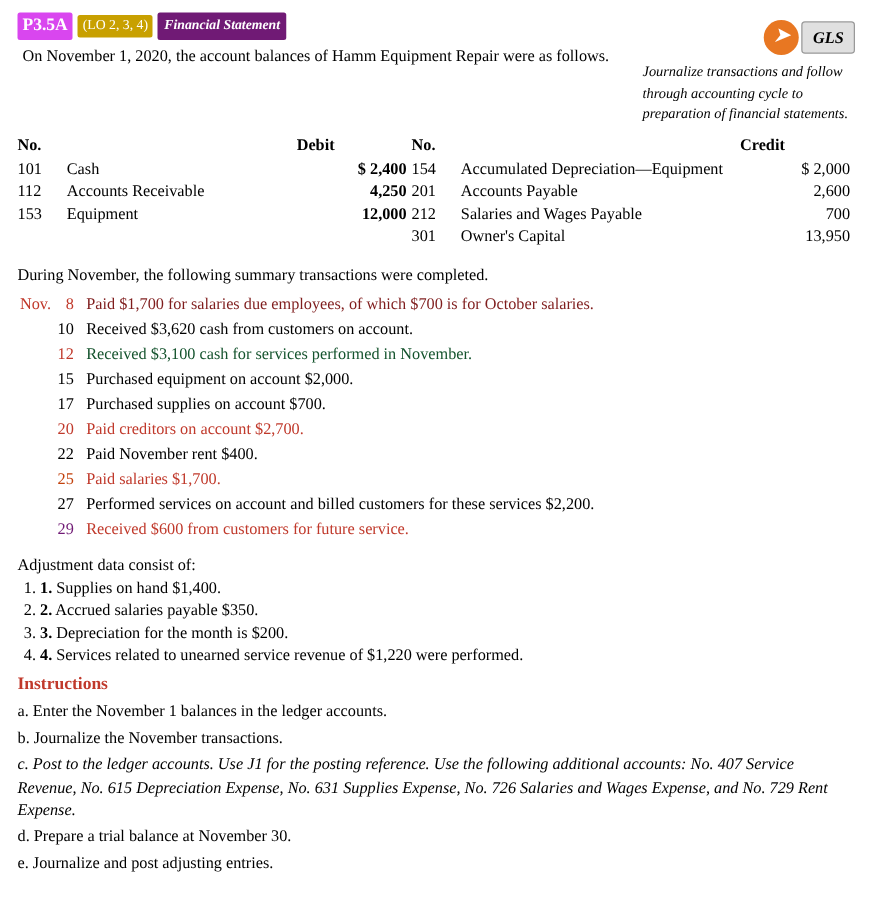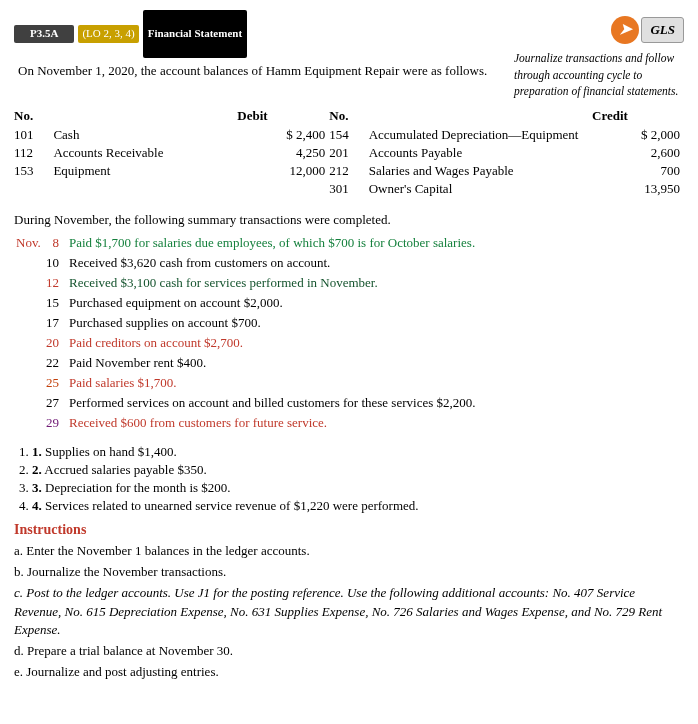--- a/index.html
+++ b/index.html
@@ -30,41 +30,42 @@
       padding-left: 10px;
       line-height: 1.45;
     }
     .badge-row {
       display: flex;
       align-items: center;
       gap: 4px;
       flex-wrap: wrap;
     }
     .badge-p35a {
-      background: #404040;
-      color: #fff;
-      font-weight: bold;
-      font-size: 11px;
-      padding: 1px 16px;
+      background: #d946ef;
+      color: #fff;
+      font-weight: bold;
+      font-size: 14px;
+      padding: 1px 4px;
       border-radius: 2px;
     }
     .badge-lo {
       background: #c8a000;
       color: #fff;
       font-size: 11px;
       padding: 1px 4px;
       border-radius: 2px;
     }
     .badge-fs {
-      background: #000000;
+      background: #701a75;
       color: #fff;
       font-size: 11px;
-      padding: 16px 5px;
+      padding: 3px 5px;
       border-radius: 2px;
       font-weight: bold;
+      font-style: italic;
     }
     .header-text {
       font-size: 13px;
       margin-left: 4px;
     }
     .gls-btn {
       display: flex;
       align-items: center;
       gap: 0;
       margin-top: 6px;
@@ -101,21 +102,21 @@
       font-weight: bold;
       text-align: left;
       padding: 0 4px 2px 0;
     }
     table.trial-balance td {
       padding: 1px 4px 1px 0;
       vertical-align: top;
     }
     .col-no { width: 30px; }
     .col-desc { width: 140px; }
-    .col-debit { width: 70px; text-align: right; }
+    .col-debit { width: 70px; text-align: right; font-weight: bold; }
     .col-no2 { width: 30px; padding-left: 20px; }
     .col-desc2 { width: 170px; }
     .col-credit { width: 70px; text-align: right; }
     .transactions-header { margin: 10px 0 4px 0; font-size: 13px; }
     .nov-table { width: 100%; font-size: 13px; }
     .nov-table td { vertical-align: top; padding: 1px 0; }
     .nov-col-month { width: 28px; }
     .nov-col-day { width: 20px; }
     .nov-col-text { }
     .adj-section { margin: 10px 0 6px 0; font-size: 13px; }
@@ -198,21 +199,21 @@
       </tbody>
   </table>
 
   <p class="transactions-header" style="margin-top:14px;">During November, the following summary transactions were completed.</p>
 
   <table class="nov-table">
     <tbody id="transactions-body">
         <tr>
     <td class="nov-col-month" style="color:#c0392b;">Nov.</td>
     <td class="nov-col-day" style="color:#c0392b;; text-align:right; padding-right:8px;">8</td>
-    <td class="nov-col-text" style="color:#15803d;">Paid $1,700 for salaries due employees, of which $700 is for October salaries.</td>
+    <td class="nov-col-text" style="color:#7f1d1d;">Paid $1,700 for salaries due employees, of which $700 is for October salaries.</td>
   </tr>
         <tr>
     <td class="nov-col-month" style=""></td>
     <td class="nov-col-day" style="; text-align:right; padding-right:8px;">10</td>
     <td class="nov-col-text" style="">Received $3,620 cash from customers on account.</td>
   </tr>
         <tr>
     <td class="nov-col-month" style="color:#c0392b;"></td>
     <td class="nov-col-day" style="color:#c0392b;; text-align:right; padding-right:8px;">12</td>
     <td class="nov-col-text" style="color:#14532d;">Received $3,100 cash for services performed in November.</td>
@@ -249,20 +250,21 @@
   </tr>
         <tr>
     <td class="nov-col-month" style="color:#c0392b;"></td>
     <td class="nov-col-day" style="color:#701a75;; text-align:right; padding-right:8px;">29</td>
     <td class="nov-col-text" style="color:#c0392b;">Received $600 from customers for future service.</td>
   </tr>
       </tbody>
   </table>
 
   <div class="adj-section">
+    <p>Adjustment data consist of:</p>
     <ol id="adjustments-list" style="padding-left:18px; margin-top:2px;">
         <li style="margin: 2px 0px;"><strong>1.</strong> Supplies on hand $1,400.</li>
         <li style="margin: 2px 0px;"><strong>2.</strong> Accrued salaries payable $350.</li>
         <li style="margin: 2px 0px;"><strong>3.</strong> Depreciation for the month is $200.</li>
         <li style="margin: 2px 0px;"><strong>4.</strong> Services related to unearned service revenue of $1,220 were performed.</li>
       </ol>
   </div>
 
   <div class="instructions-section">
     <div class="instructions-title">Instructions</div>

